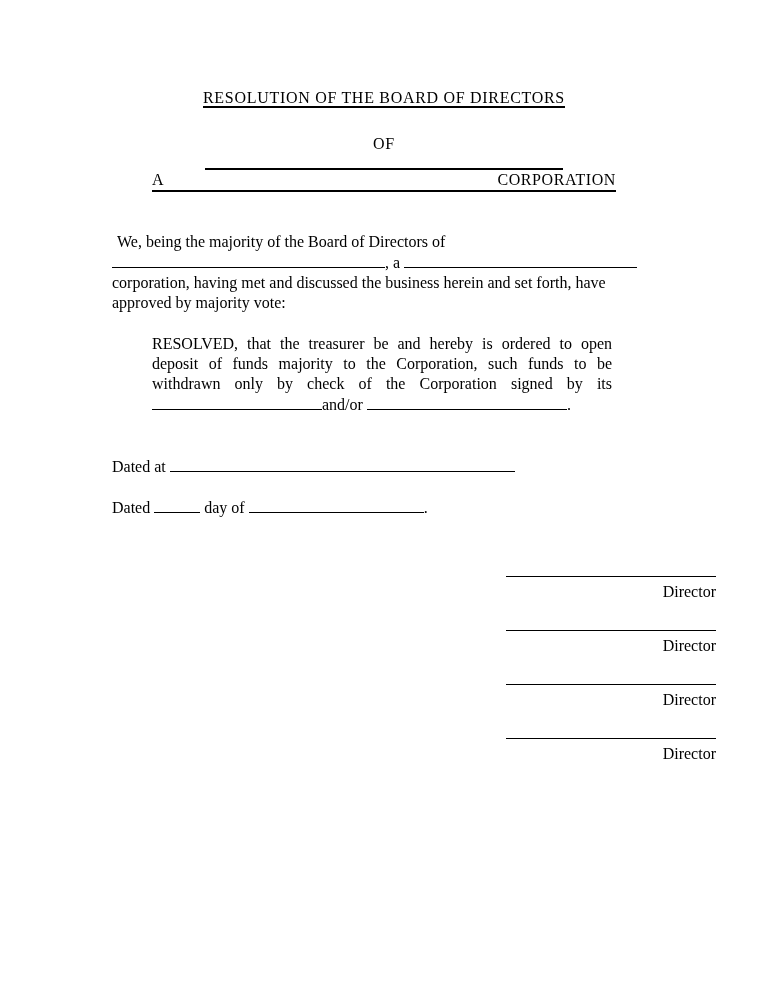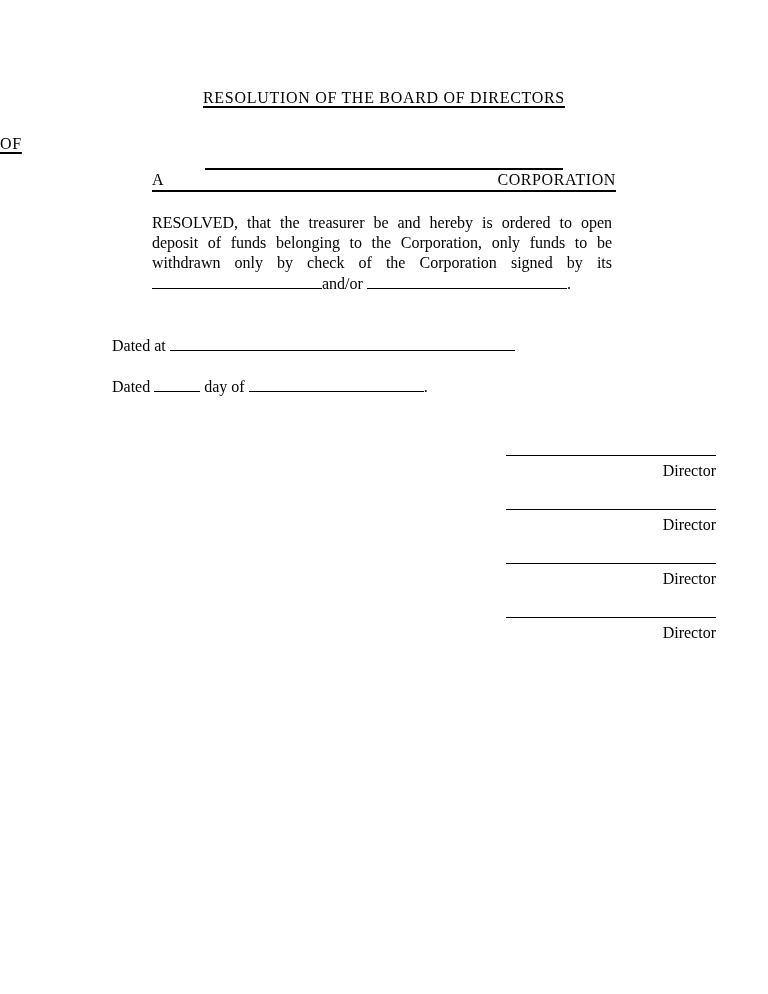--- a/index.html
+++ b/index.html
@@ -19,23 +19,22 @@
   .doc-title {
     margin-top: 88px;
     text-align: center;
     letter-spacing: 0.7px;
     text-decoration: underline;
     text-decoration-thickness: 1.5px;
     text-underline-offset: 3px;
   }
   .doc-of {
     margin-top: 26px;
-    text-align: left;
+    text-align: center;
     letter-spacing: 0.7px;
-    text-decoration: underline;
     text-decoration-thickness: 1.5px;
     text-underline-offset: 3px;
   }
   .corp-blank {
     margin-top: 14px;
     margin-left: 205px;
     width: 358px;
     height: 0;
     border-bottom: 2px solid #000;
   }
@@ -107,24 +106,30 @@
   <div class="doc-of">OF</div>
 
   <div class="corp-blank"></div>
 
   <div class="a-corp">
     <span>A</span>
     <span></span>
     <span>CORPORATION</span>
   </div>
 
+  <div class="intro">
+    <div class="intro-line1">We, being the majority of the Board of Directors of</div>
+    <div class="intro-line2"><span class="blank b-intro1"></span><span>, a</span> <span class="blank b-intro2"></span></div>
+    <div>corporation, having met and discussed the business herein and set forth, have</div>
+    <div>approved by majority vote:</div>
+  </div>
 
   <div class="resolved">
     <div class="jline">RESOLVED, that the treasurer be and hereby is ordered to open</div>
-    <div class="jline">deposit of funds belonging to the Corporation, only funds to be</div>
+    <div class="jline">deposit of funds majority to the Corporation, such funds to be</div>
     <div class="jline">withdrawn only by check of the Corporation signed by its</div>
     <div class="resolved-last"><span class="blank b-res1"></span><span>and/or</span> <span class="blank b-res2"></span><span>.</span></div>
   </div>
 
   <div class="dated">
     <span>Dated at</span>
     <span class="blank b-dated"></span>
   </div>
 
   <div class="dayline">

